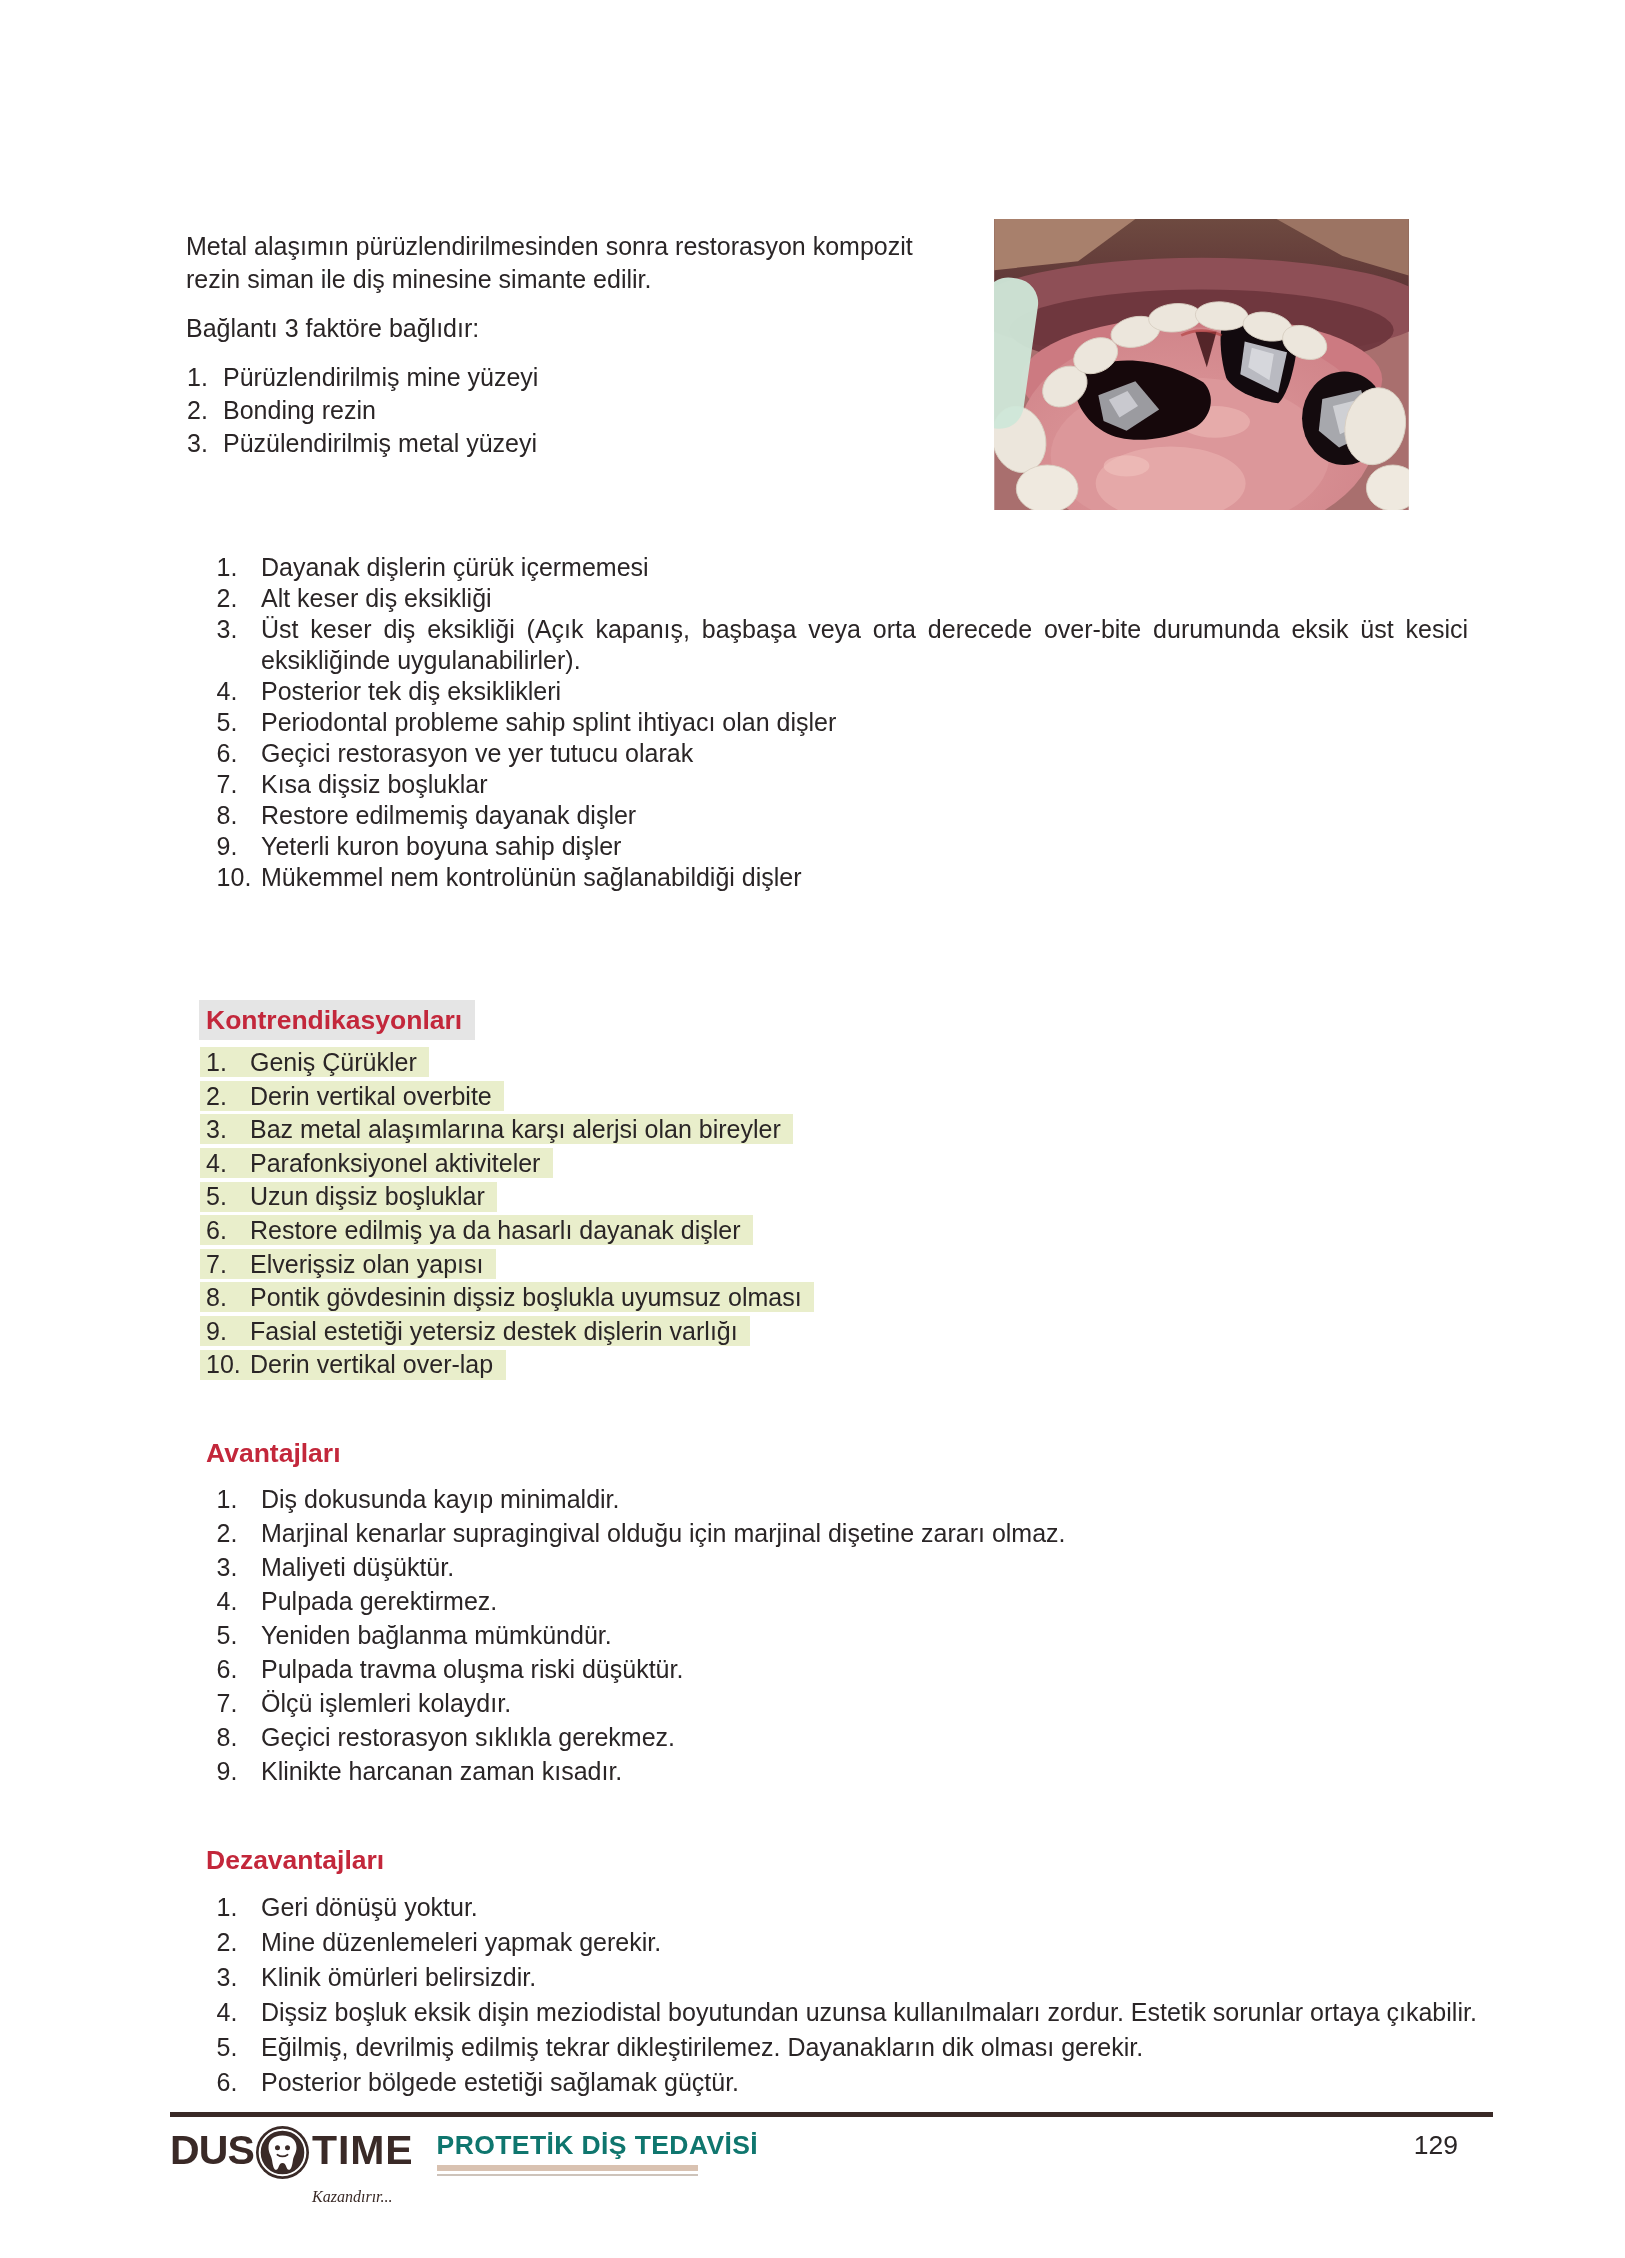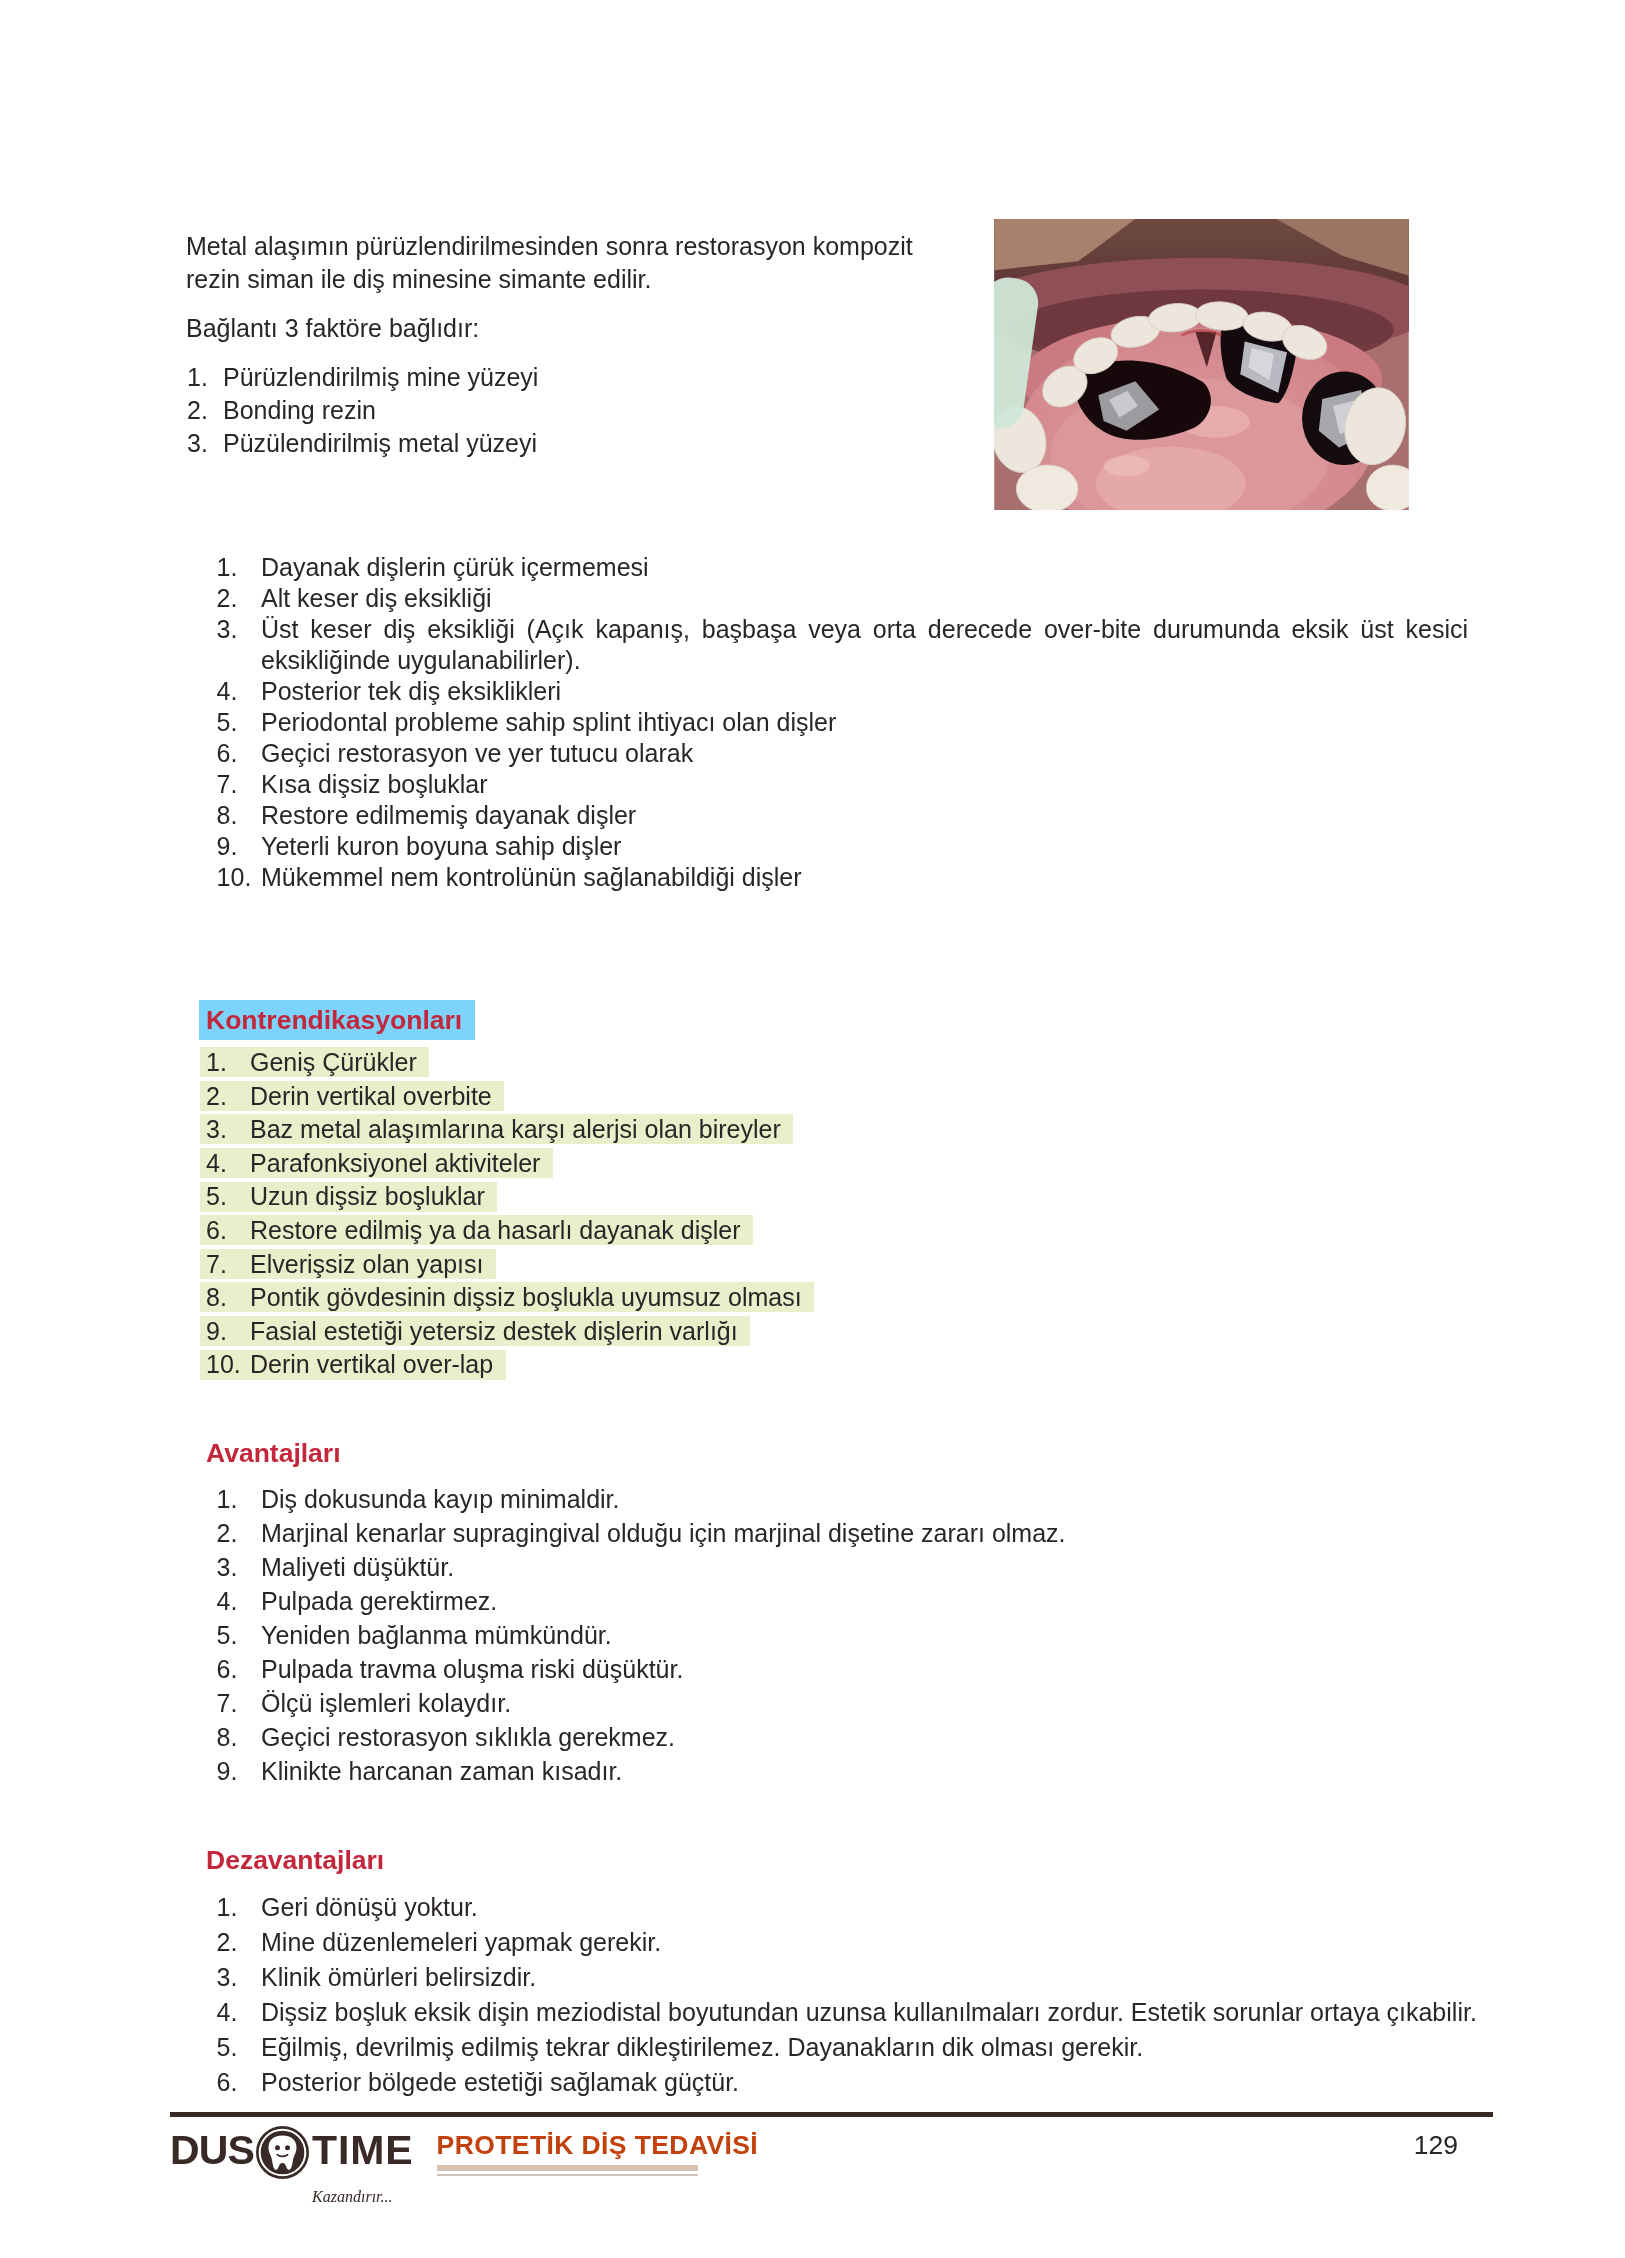--- a/index.html
+++ b/index.html
@@ -24,21 +24,21 @@
   .sec h2 { font-size:26.5px; line-height:35px; font-weight:bold; color:#c3273b; }
   .sec ol { list-style:none; }
   .sec li { position:relative; padding-left:55px; }
   .sec li .num { position:absolute; left:10.6px; }
 
   .sec-endikasyon { top:552px; width:1262px; font-size:25px; }
   .sec-endikasyon li { line-height:31px; }
   .sec-endikasyon li .txt { display:block; text-align:justify; }
 
   .sec-kontrendikasyon { top:1000px; width:1279px; font-size:25px; }
-  .sec-kontrendikasyon h2 { display:inline-block; background:#7dd3fc; padding:2.6px 12.4px 2.6px 7px; margin-left:-7px; }
+  .sec-kontrendikasyon h2 { display:inline-block; background:#e5e5e5; padding:2.6px 12.4px 2.6px 7px; margin-left:-7px; }
   .sec-kontrendikasyon ol { margin-top:7px; }
   .sec-kontrendikasyon li {
     display:flex; width:fit-content; background:#e9eecb;
     line-height:26.5px; padding:1.8px 12.4px 1.8px 6.2px; margin:0 0 3.5px -6.2px;
   }
   .sec-kontrendikasyon li .num { position:static; flex:0 0 44px; }
 
   .sec-avantaj { top:1436px; width:1279px; font-size:25px; }
   .sec-avantaj ol { margin-top:10.6px; }
   .sec-avantaj li { line-height:34px; }
@@ -54,21 +54,21 @@
   .brand { display:flex; align-items:flex-start; color:#3a2a27; }
   .brand .dus { font-size:41px; font-weight:900; letter-spacing:-0.9px; line-height:41px; }
   .brand .tooth-circle {
     width:53px; height:53px; border-radius:50%; background:#3a2a27;
     margin:-3.5px 2.6px 0 2.6px; position:relative; flex:0 0 53px;
   }
   .brand .time-wrap { display:flex; flex-direction:column;gap:20px; }
   .brand .time { font-size:41px; font-weight:700; letter-spacing:0.9px; line-height:41px; }
   .brand .tagline { font-family:"Liberation Serif", serif; font-style:italic; font-size:16px; line-height:16px; margin-top:-1.8px; }
   .booktitle { margin-left:23px; }
-  .booktitle .bt { font-size:26.5px; font-weight:bold; color:#c2410c; letter-spacing:0.4px; line-height:30px; }
+  .booktitle .bt { font-size:26.5px; font-weight:bold; color:#0f766e; letter-spacing:0.4px; line-height:30px; }
   .booktitle .bar1 { width:261px; height:6.2px; background:#d9c2b1; margin-top:5.3px; }
   .booktitle .bar2 { width:261px; height:2.6px; background:#cdc3ba; margin-top:2.6px; }
   .pagenum { margin-left:auto; margin-right:35px; font-size:26.5px; font-weight:normal; line-height:30px; color:#2a2526; }
 </style>
 </head>
 <body>
 
 <div class="page">
 
   <div class="intro">

